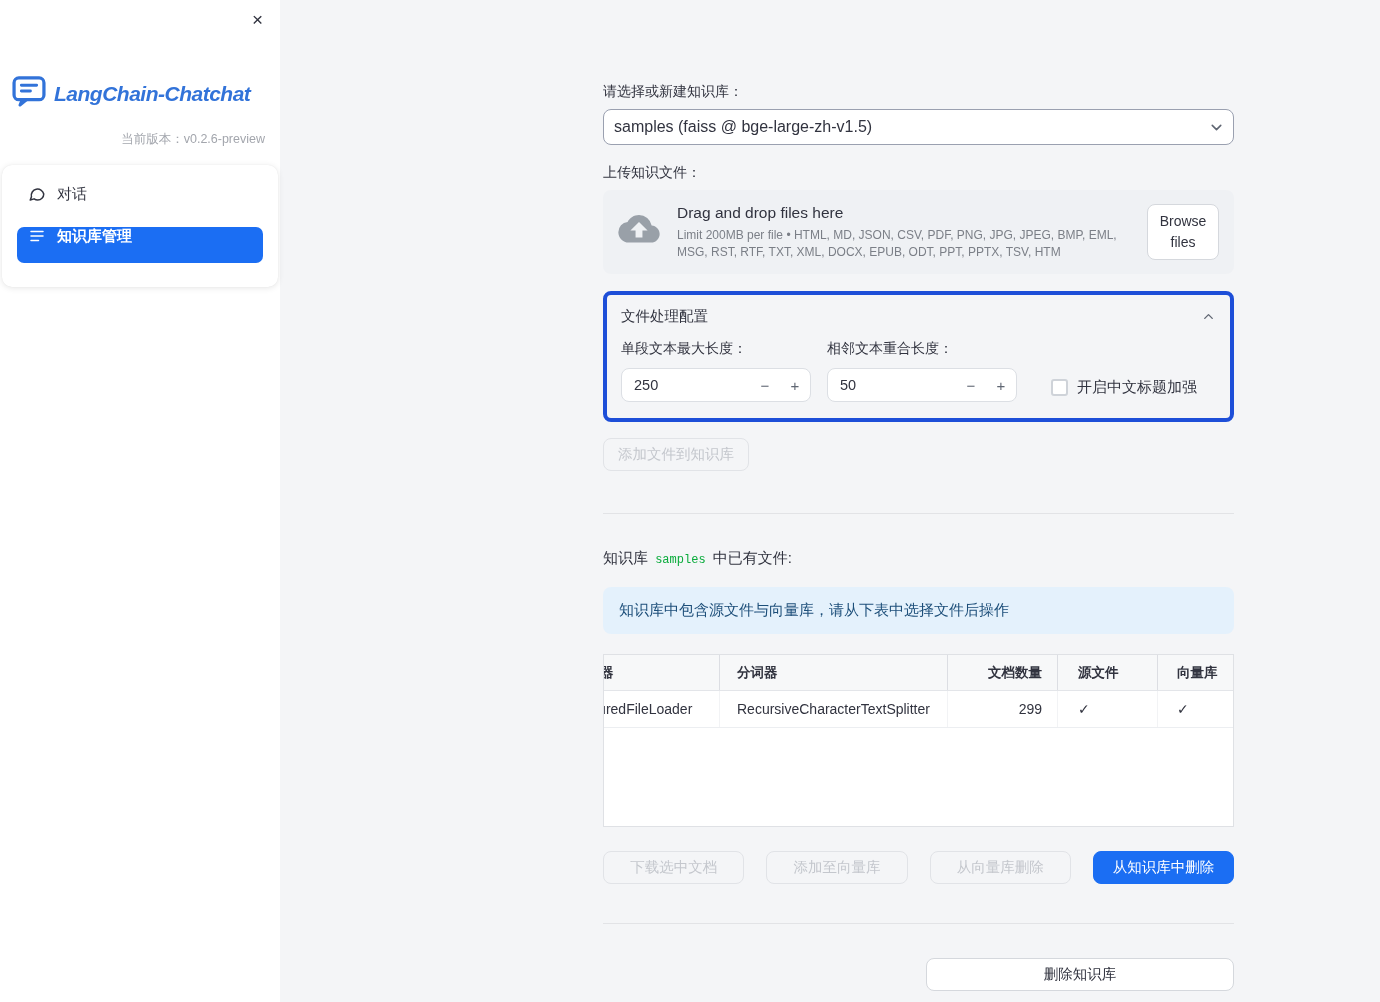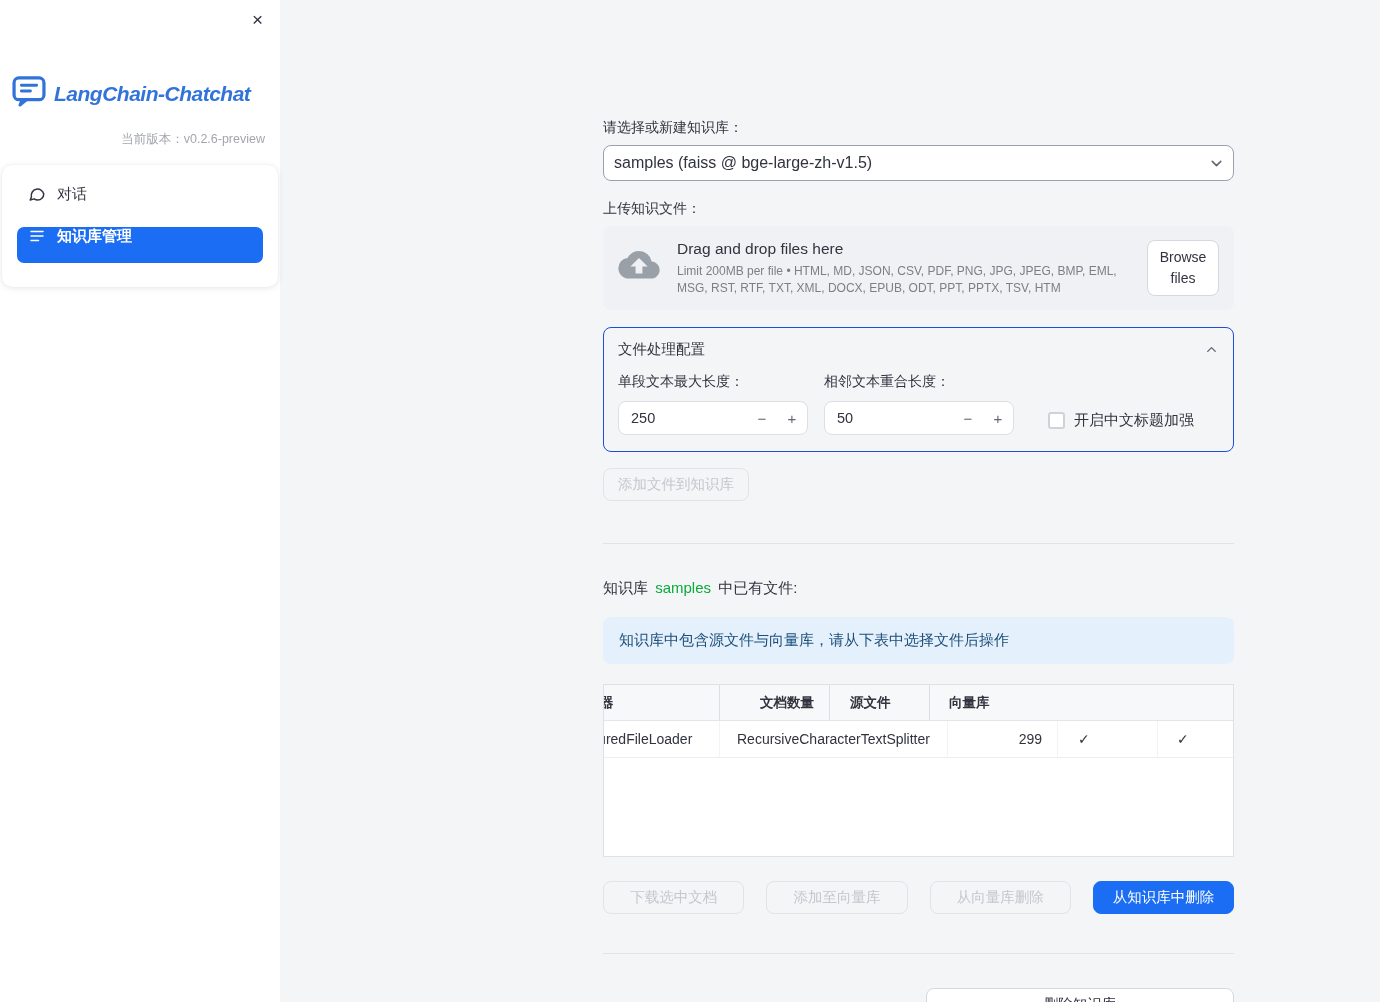--- a/index.html
+++ b/index.html
@@ -37,21 +37,21 @@
   }
   .menu-item {
     display:flex; align-items:flex-start; gap:11px;
     height:36px; margin:6px 15px; padding:0 11px;
     border-radius:7px; font-size:15px; color:#31333f; cursor:pointer;
   }
   .menu-item.selected { background:#1b6ef3; color:#ffffff; font-weight:700; }
   .menu-item .mi-icon { display:flex; align-items:center; }
 
   
-  .main { position:absolute; left:280px; top:0; width:1100px; height:748px;margin-top:36px; }
+  .main { position:absolute; left:280px; top:0; width:1100px; height:748px; }
   .column { width:631px; margin-left:323px; padding-top:83px; }
 
   .field-label { font-size:14px; margin:0 0 8px 0; }
 
   .selectbox {
     height:36px; background:#fff; border:1px solid #9aa0b0; border-radius:8px;
     display:flex; align-items:center; justify-content:space-between;
     padding:0 8px 0 10px; font-size:16px; margin-bottom:19px; cursor:pointer;
   }
 
@@ -63,21 +63,21 @@
   .up-texts { flex:1; min-width:0; padding-right:10px; }
   .up-drag { font-size:15.5px; margin-bottom:5px; }
   .up-limit { font-size:12px; color:#7b7f87; line-height:1.35; max-width:478px; }
   .browse-btn {
     flex:0 0 auto; width:72px; min-height:56px;
     background:#fff; border:1px solid #d5d8dd; border-radius:8px;
     font-size:14px; color:#31333f; cursor:pointer; font-family:inherit;
     padding:6px 8px; line-height:1.5;
   }
 
-  .expander { border:1px solid #1d4ed8; border-radius:8px; margin-bottom:16px; }
+  .expander { border:4px solid #1d4ed8; border-radius:8px; margin-bottom:16px; }
   .exp-header {
     display:flex; align-items:center; justify-content:space-between;
     padding:12px 14px 10px 14px; font-size:14.5px; cursor:pointer;
   }
   .exp-body { display:flex; align-items:center; padding:4px 14px 16px 14px; }
   .num-group { width:190px; margin-right:16px; }
   .num-label { font-size:14px; margin-bottom:10px; }
   .num-input {
     display:flex; align-items:center; height:34px;
     background:#fff; border:1px solid #dcdfe4; border-radius:8px; overflow:hidden;
@@ -99,22 +99,22 @@
   .btn-secondary { background:#ffffff; border:1px solid #d5d8dd; color:#31333f; }
   .btn-primary { background:#1b6ef3; border:1px solid #1b6ef3; color:#ffffff; }
   .add-files-btn { display:inline-block; margin-bottom:42px; }
 
   .divider { border:none; border-top:1px solid #e2e3e6; margin:0; }
   .hr1 { margin-bottom:35px; }
   .hr2 { margin-bottom:34px; }
 
   .kb-line { font-size:15px; margin-bottom:19px; }
   .kb-line code {
-    font-family:Liberation Sans, sans-serif;
-    font-size:15px; color:#09ab3b; padding:0 3px;
+    font-family:Liberation Mono, monospace;
+    font-size:12px; color:#09ab3b; padding:0 3px;
   }
 
   .info-box {
     background:#e4f1fc; color:#1c4e79; border-radius:8px;
     padding:14px 16px; font-size:15px; margin-bottom:20px;
   }
 
   .table-wrap {
     border:1px solid #dfe1e5; background:#fff; height:173px;
     overflow:hidden; margin-bottom:24px; position:relative;
@@ -253,20 +253,21 @@
     <div class="kb-line">
       <span>知识库 </span><code>samples</code><span> 中已有文件:</span>
     </div>
 
     <div class="info-box">知识库中包含源文件与向量库，请从下表中选择文件后操作</div>
 
     <div class="table-wrap">
       <div class="table-inner">
         <div class="thead">
           <div class="th c1">文档加载器</div>
+          <div class="th c2">分词器</div>
           <div class="th c3">文档数量</div>
           <div class="th c4">源文件</div>
           <div class="th c5">向量库</div>
         </div>
         <div class="trow">
           <div class="td c1">UnstructuredFileLoader</div>
           <div class="td c2">RecursiveCharacterTextSplitter</div>
           <div class="td c3">299</div>
           <div class="td c4">✓</div>
           <div class="td c5">✓</div>

